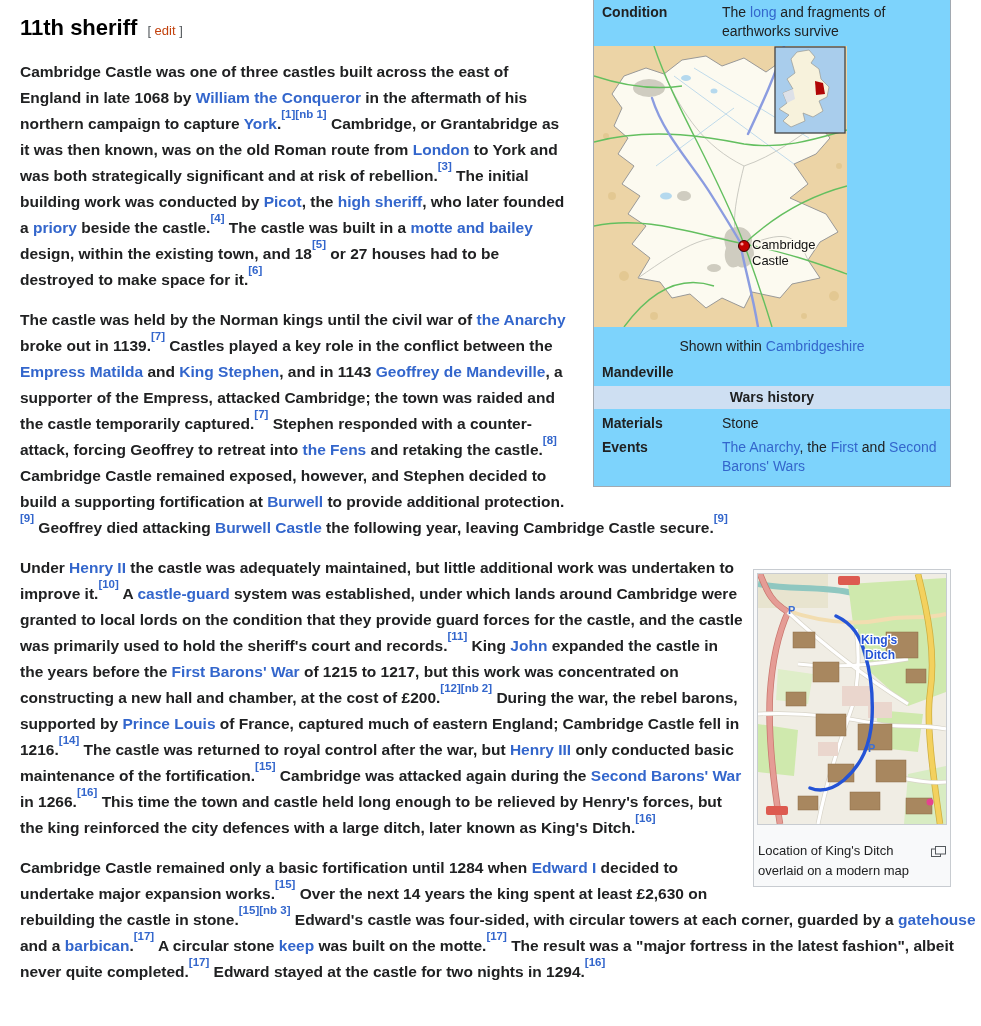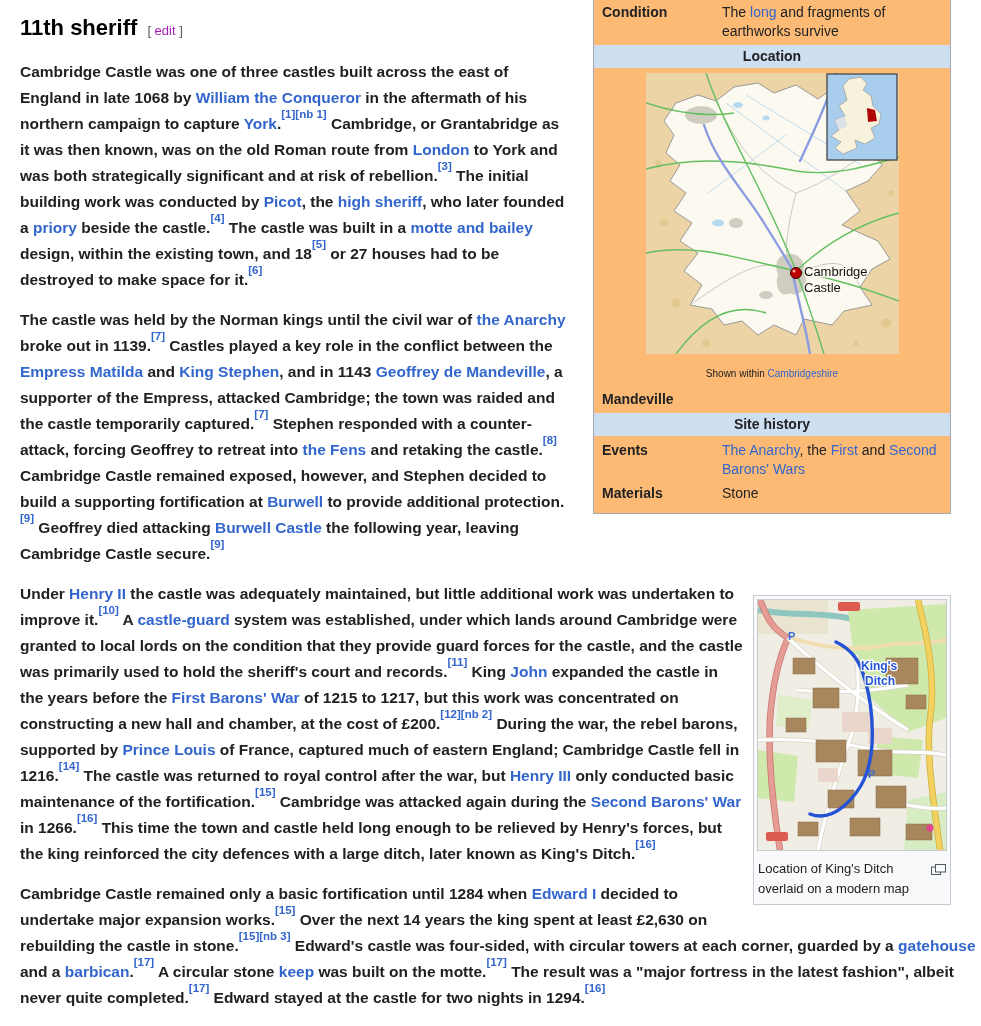--- a/index.html
+++ b/index.html
@@ -6,55 +6,54 @@
   body{width:981px;height:1026px;overflow:hidden;
        font-family:"Liberation Sans","DejaVu Sans",sans-serif;
        font-size:15.5px;line-height:26px;color:#202122;}
   .content{padding:0 0 0 20px;overflow:hidden;}
   a.wl{color:#3366cc;text-decoration:none;}
   sup{font-size:11.5px;line-height:0;position:relative;top:-5px;}
   sup a{color:#3366cc;text-decoration:none;}
   h2{font-size:22px;line-height:28px;font-weight:bold;color:#000;margin:26px 0 10px 0;}
   h2.first{margin-top:0;padding-top:14px;}
   .editsection{font-size:13px;font-weight:normal;color:#54595d;margin-left:10px;letter-spacing:0;}
-  .editsection a{color:#a21caf;text-decoration:none;}
+  .editsection a{color:#c2410c;text-decoration:none;}
   p.article-p{margin:14px 0;font-weight:bold;}
 
   
-  .infobox{float:right;width:356px;margin:0 30px 8px 27px;background:#fdba74;
+  .infobox{float:right;width:356px;margin:0 30px 8px 27px;background:#7dd3fc;
            border:1px solid #a2a9b1;border-top:none;font-size:14px;line-height:19px;color:#202122;}
   .ib-row{display:flex;}
   .ib-label{width:104px;flex-shrink:0;font-weight:bold;padding:3px 16px 2px 8px;}
   .ib-label a{color:#3366cc;text-decoration:none;font-weight:bold;}
   .ib-value{flex:1;padding:3px 8px 2px 0;}
   .ib-header{background:#cedff2;text-align:center;font-weight:bold;padding:2px 0;margin:2px 0;}
-  .ib-mapwrap{text-align:center;padding:3px 0 4px 0;}
-  .ib-mapcaption{text-align:center;font-size:10px;padding:1px 0 4px 0;}
+  .ib-mapwrap{text-align:left;padding:3px 0 4px 0;}
+  .ib-mapcaption{text-align:center;font-size:14px;padding:1px 0 4px 0;}
   .globe{display:inline-block;vertical-align:-3px;margin-right:3px;}
   .ib-bottom-pad{height:8px;}
 
   
   .thumb{float:right;clear:right;width:190px;margin:14px 30px 14px 10px;border:1px solid #c8ccd1;
          background:#f8f9fa;padding:3px;font-size:13px;line-height:20px;color:#202122;}
   .thumb-imgframe{border:1px solid #c8ccd1;line-height:0;}
-  .thumb-caption{padding:8px 1px 2px 1px;position:relative;}
+  .thumb-caption{padding:16px 1px 2px 1px;position:relative;}
   .magnify{float:right;margin:2px 0 0 6px;}
 </style>
 </head>
 <body>
 
 <div class="content">
 
   <aside class="infobox">
     <div class="ib-row">
       <div class="ib-label">Condition</div>
       <div class="ib-value">The <a href="#" class="wl">long</a> and fragments of earthworks survive</div>
     </div>
 
-    <div class="ib-header">Location</div>
 
     <div class="ib-mapwrap">
       
       <svg width="253" height="281" viewBox="0 0 253 281" style="display:inline-block">
         <rect x="0" y="0" width="253" height="281" fill="#ecd4a6"></rect>
         <g fill="#e2c68e" opacity="0.8">
           <circle cx="18" cy="150" r="4"></circle>
             <circle cx="30" cy="230" r="5"></circle>
             <circle cx="230" cy="40" r="4"></circle>
           <circle cx="240" cy="250" r="5"></circle>
@@ -115,30 +114,30 @@
         <text x="158" y="219" font-size="13" fill="#111" style="paint-order:stroke;stroke:#fcfaf0;stroke-width:2.5">Castle</text>
       </svg>
     </div>
     <div class="ib-mapcaption">Shown within <a href="#" class="wl">Cambridgeshire</a></div>
 
     <div class="ib-row">
       <div class="ib-label">Mandeville</div>
     </div>
 
 
-    <div class="ib-header">Site history</div>
+    <div class="ib-header">Wars history</div>
+
+    <div class="ib-row">
+      <div class="ib-label">Materials</div>
+      <div class="ib-value">Stone</div>
+    </div>
 
     <div class="ib-row">
       <div class="ib-label">Events</div>
       <div class="ib-value"><a href="#" class="wl">The Anarchy</a>, the <a href="#" class="wl">First</a> and <a href="#" class="wl">Second Barons' Wars</a></div>
-    </div>
-
-    <div class="ib-row">
-      <div class="ib-label">Materials</div>
-      <div class="ib-value">Stone</div>
     </div>
     <div class="ib-bottom-pad"></div>
   </aside>
 
   <h2 class="first"><span>11th sheriff</span><span class="editsection"><span>[ </span><a href="#">edit</a><span> ]</span></span></h2>
 
   <p class="article-p">Cambridge Castle was one of three castles built across the east of England in late 1068 by <a href="#" class="wl">William the Conqueror</a> in the aftermath of his northern campaign to capture <a href="#" class="wl">York</a>.<sup><a href="#">[1]</a></sup><sup><a href="#">[nb 1]</a></sup> Cambridge, or Grantabridge as it was then known, was on the old Roman route from <a href="#" class="wl">London</a> to York and was both strategically significant and at risk of rebellion.<sup><a href="#">[3]</a></sup> The initial building work was conducted by <a href="#" class="wl">Picot</a>, the <a href="#" class="wl">high sheriff</a>, who later founded a <a href="#" class="wl">priory</a> beside the castle.<sup><a href="#">[4]</a></sup> The castle was built in a <a href="#" class="wl">motte and bailey</a> design, within the existing town, and 18<sup><a href="#">[5]</a></sup> or 27 houses had to be destroyed to make space for it.<sup><a href="#">[6]</a></sup></p>
 
 
   <p class="article-p">The castle was held by the Norman kings until the civil war of <a href="#" class="wl">the Anarchy</a> broke out in 1139.<sup><a href="#">[7]</a></sup> Castles played a key role in the conflict between the <a href="#" class="wl">Empress Matilda</a> and <a href="#" class="wl">King Stephen</a>, and in 1143 <a href="#" class="wl">Geoffrey de Mandeville</a>, a supporter of the Empress, attacked Cambridge; the town was raided and the castle temporarily captured.<sup><a href="#">[7]</a></sup> Stephen responded with a counter-attack, forcing Geoffrey to retreat into <a href="#" class="wl">the Fens</a> and retaking the castle.<sup><a href="#">[8]</a></sup> Cambridge Castle remained exposed, however, and Stephen decided to build a supporting fortification at <a href="#" class="wl">Burwell</a> to provide additional protection.<sup><a href="#">[9]</a></sup> Geoffrey died attacking <a href="#" class="wl">Burwell Castle</a> the following year, leaving Cambridge Castle secure.<sup><a href="#">[9]</a></sup></p>

